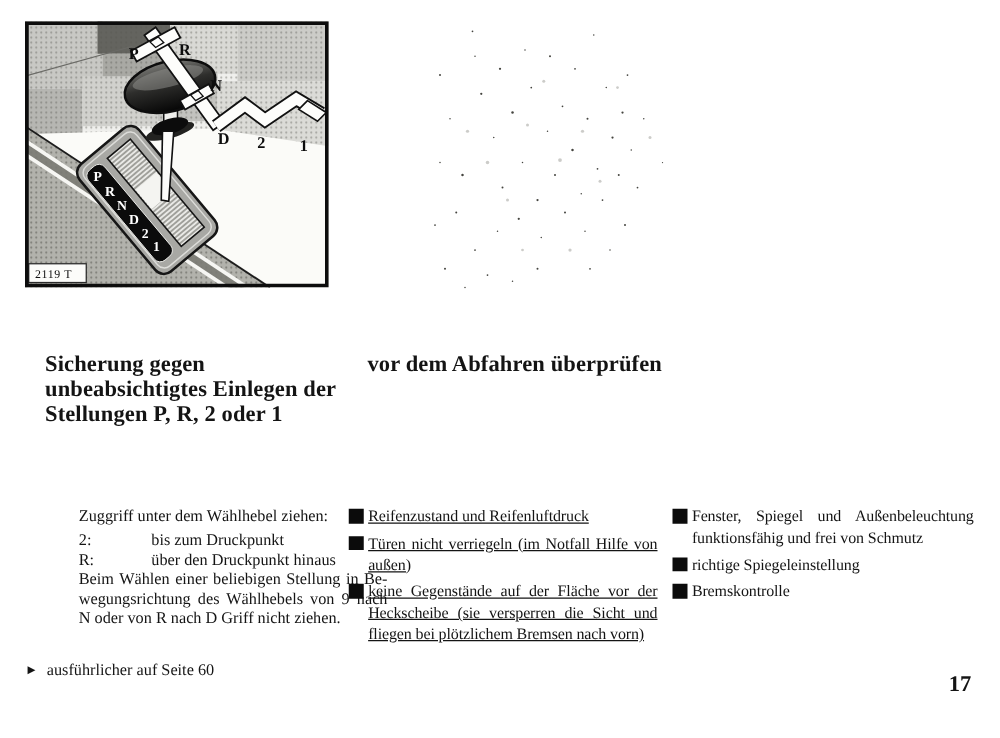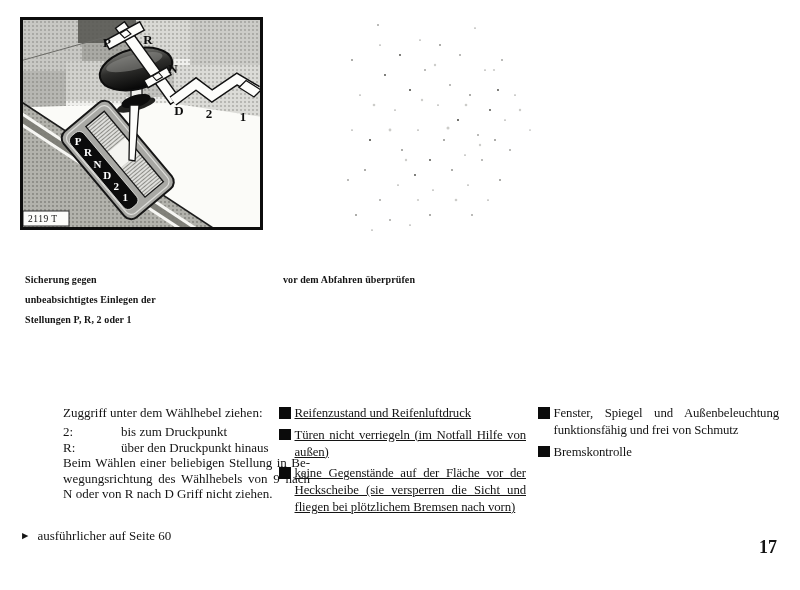--- a/index.html
+++ b/index.html
@@ -3,21 +3,21 @@
 <meta charset="utf-8">
 <style>
   html,body{margin:0;padding:0;}
   body{
     width:800px;height:590px;position:relative;overflow:hidden;
     background:#ffffff;color:#141414;
     font-family:"Liberation Serif","DejaVu Serif",serif;
   }
   .fig{position:absolute;left:20px;top:17px;width:243px;height:213px;margin:0;}
   .noise{position:absolute;left:330px;top:10px;width:240px;height:230px;}
-  .h{position:absolute;margin:5px;font-size:10px;font-weight:bold;line-height:20px;letter-spacing:.1px;}
+  .h{position:absolute;margin:16px;font-size:18px;font-weight:bold;line-height:20px;letter-spacing:.1px;}
   .left-h{left:20px;top:265px;width:262px;white-space:pre-line;}
   .mid-h{left:278px;top:265px;width:320px;}
   .leftcol{position:absolute;left:20px;top:405px;width:247px;font-size:13px;line-height:15.4px;margin-left:43px;}
   .leftcol p{margin:0;}
   .intro{margin-bottom:4px !important;}
   .defrow{display:flex;}
   .deflabel{width:38px;flex-shrink:0;}
   .deftext{flex:1;text-align:justify;padding-left:20px;}
   .note{text-align:justify;hyphens:manual;}
   .footnote{position:absolute;left:20px;top:528px;font-size:13px;}
@@ -243,19 +243,23 @@
     </div>
   </section>
 
   <section class="checkcol col2">
     <div class="check-item">
       <span class="bullet"></span>
       <span class="check-text">Fenster, Spiegel und Außenbeleuchtung funktionsfähig und frei von Schmutz</span>
     </div>
     <div class="check-item">
       <span class="bullet"></span>
+      <span class="check-text">richtige Spiegeleinstellung</span>
+    </div>
+    <div class="check-item">
+      <span class="bullet"></span>
       <span class="check-text">Bremskontrolle</span>
     </div>
   </section>
 
   <div class="pagenum">17</div>
 
 </main>
 
 </body></html>

